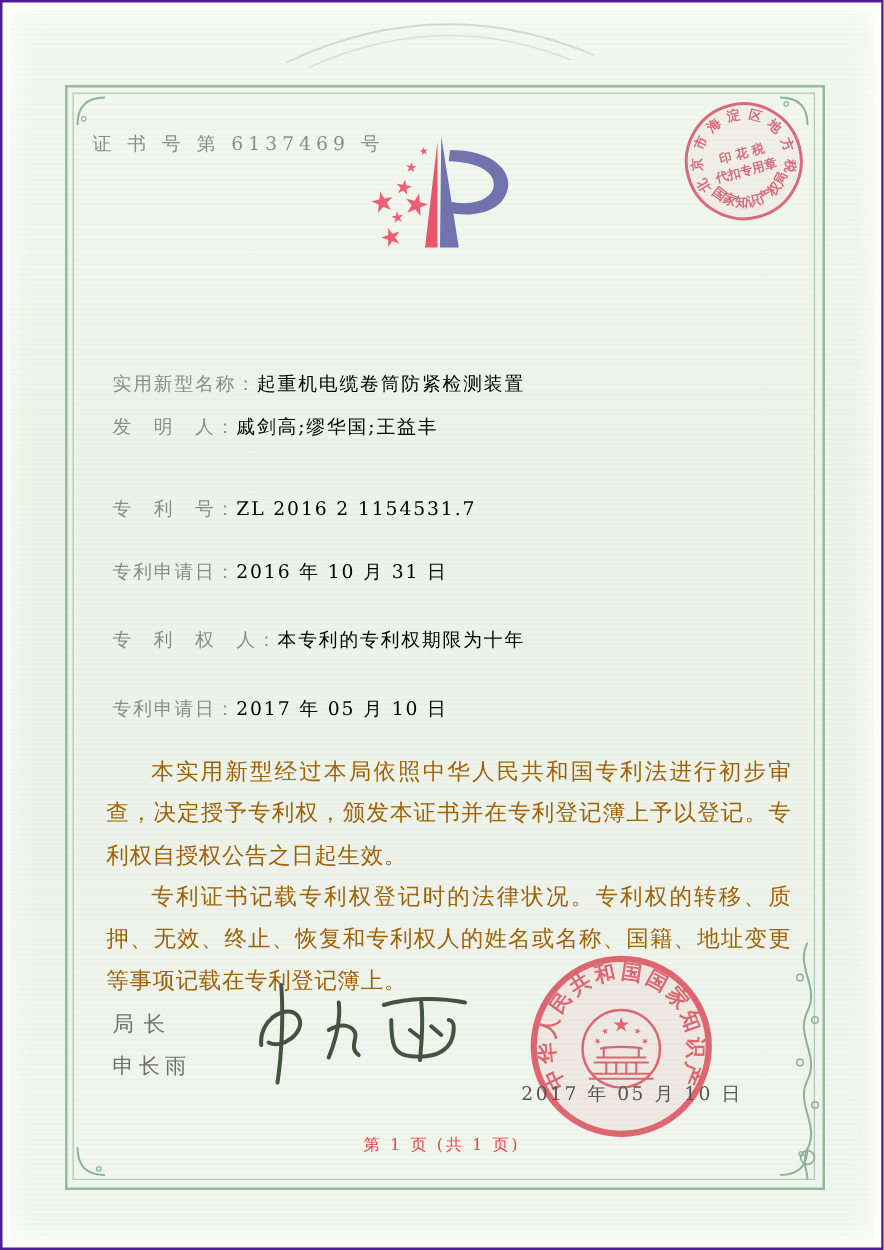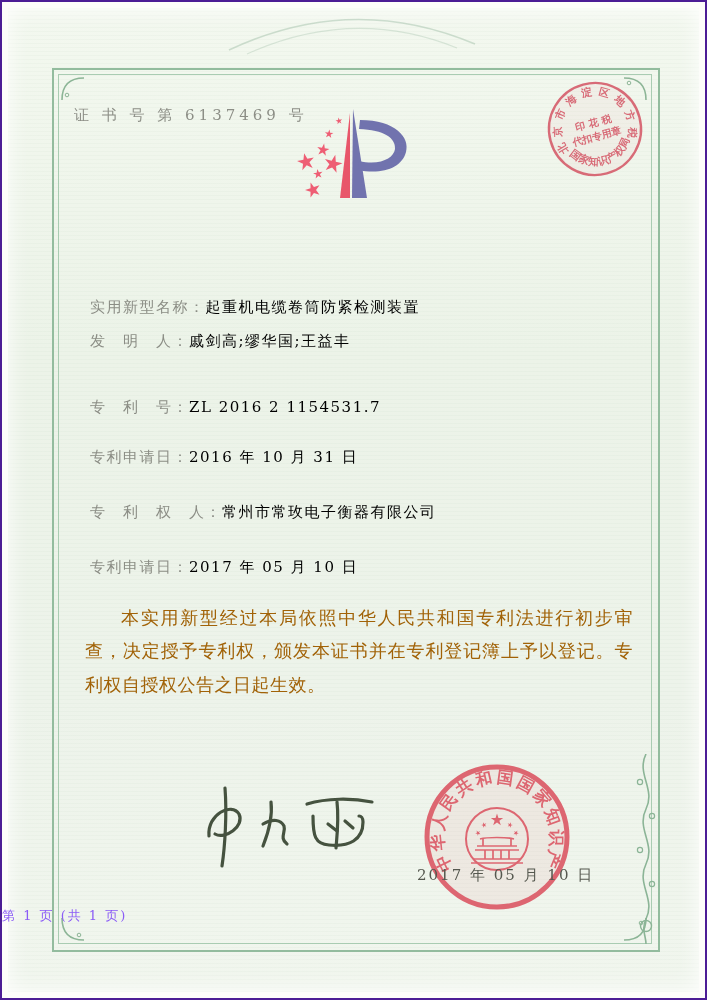--- a/index.html
+++ b/index.html
@@ -39,22 +39,22 @@
   .officer{position:absolute;left:88px;top:806px;font-size:17px;color:#6e7069;}
   .officer .o-title{letter-spacing:8px;}
   .officer .o-name{margin-top:10px;letter-spacing:4px;}
   .signature{position:absolute;left:185px;top:772px;}
   .seal{position:absolute;left:400px;top:740px;opacity:0.93;}
   .seal-date{
     position:absolute;left:415px;top:864px;width:180px;font-size:15px;
     color:#55584f;letter-spacing:2px;white-space:nowrap;
   }
   .footer{
-    position:absolute;left:0;top:905px;width:100%;text-align:left;
-    font-size:13px;color:#8b5cf6;letter-spacing:2px;
+    position:absolute;left:0;top:905px;width:100%;text-align:center;
+    font-size:13px;color:#ef4444;letter-spacing:2px;
   }
   .flourish{position:absolute;left:630px;top:752px;}
   .top-arcs{position:absolute;left:225px;top:0;}
 </style>
 </head>
 <body>
 
 <div class="page">
   <div class="paper"></div>
 
@@ -134,31 +134,36 @@
     <div class="field-row" style="top:34px;">
       <span class="f-label">发　明　人：</span><span class="f-value">戚剑高;缪华国;王益丰</span>
     </div>
     <div class="field-row" style="top:100px;">
       <span class="f-label">专　利　号：</span><span class="f-value">ZL 2016 2 1154531.7</span>
     </div>
     <div class="field-row" style="top:150px;">
       <span class="f-label">专利申请日：</span><span class="f-value">2016 年 10 月 31 日</span>
     </div>
     <div class="field-row" style="top:205px;">
-      <span class="f-label">专　利　权　人：</span><span class="f-value">常州市常玫电子衡器有限公司</span>
+      <span class="f-label">专　利　权　人：</span><span class="f-value">本专利的专利权期限为十年</span>
     </div>
     <div class="field-row" style="top:260px;">
       <span class="f-label">专利申请日：</span><span class="f-value">2017 年 05 月 10 日</span>
     </div>
   </div>
 
   <div class="paragraphs">
     <p>本实用新型经过本局依照中华人民共和国专利法进行初步审查，决定授予专利权，颁发本证书并在专利登记簿上予以登记。专利权自授权公告之日起生效。</p>
+    <p>专利证书记载专利权登记时的法律状况。专利权的转移、质押、无效、终止、恢复和专利权人的姓名或名称、国籍、地址变更等事项记载在专利登记簿上。</p>
   </div>
 
+  <div class="officer">
+    <div class="o-title">局长</div>
+    <div class="o-name">申长雨</div>
+  </div>
 
   <svg class="signature" width="200" height="105" viewBox="0 0 200 105">
     <g fill="none" stroke="#45523f" stroke-width="3.2" stroke-linecap="round" stroke-linejoin="round">
       <path d="M22,62 C20,40 45,28 52,40 C58,52 38,66 28,60"></path>
       <path d="M38,14 C40,40 38,72 35,92"></path>
       <path d="M84,28 C86,45 80,62 76,72"></path>
       <path d="M76,50 C86,44 94,46 97,52 C99,58 92,64 100,70"></path>
       <path d="M120,30 C140,24 165,24 185,28"></path>
       <path d="M150,28 C152,45 150,62 149,74"></path>
       <path d="M126,42 C126,62 128,70 142,71 C162,73 176,66 176,48 C176,44 174,42 172,42"></path>

